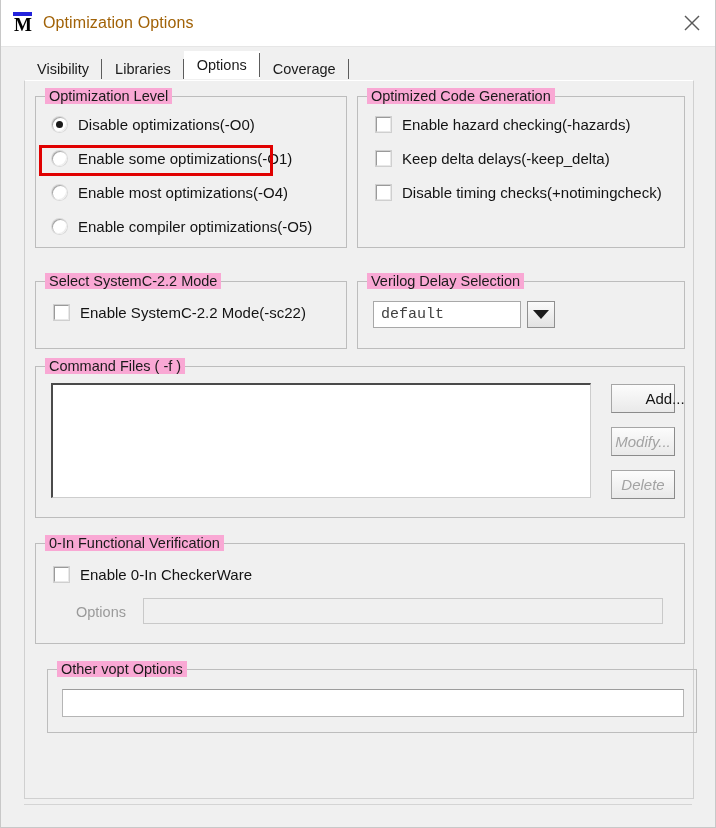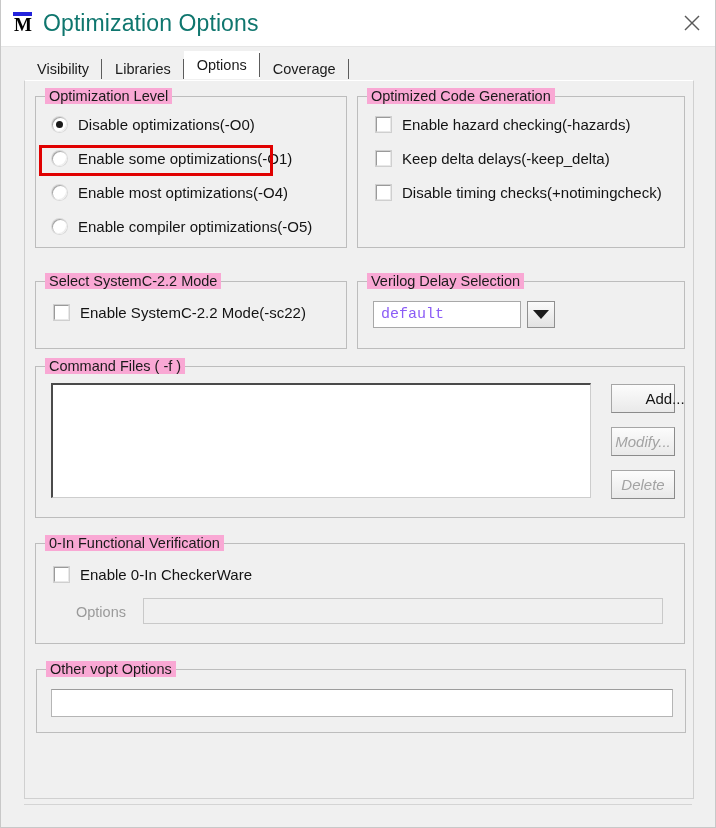--- a/index.html
+++ b/index.html
@@ -62,22 +62,22 @@
     height: 18px;
     color: #000;
     font-family: "Liberation Serif", serif;
     font-weight: bold;
     font-size: 19px;
     line-height: 18px;
     text-align: center;
     letter-spacing: -1px;
   }
   .title-text {
-    font-size: 23px;
-    color: #0f766e;
+    font-size: 16px;
+    color: #a16207;
     letter-spacing: 0.1px;
     white-space: nowrap;
   }
   .close-btn {
     position: absolute;
     right: 0;
     top: 0;
     width: 46px;
     height: 46px;
     display: flex;
@@ -253,21 +253,21 @@
     width: 148px;
     height: 27px;
     background: #ffffff;
     border: 1px solid #a8a8a8;
     box-sizing: border-box;
     display: flex;
     align-items: center;
     padding-left: 7px;
     font-family: "Liberation Mono", monospace;
     font-size: 15px;
-    color: #8b5cf6;
+    color: #404040;
   }
   .combo-arrow {
     width: 28px;
     height: 27px;
     margin-left: 6px;
     background: linear-gradient(#fbfbfb, #e2e2e2);
     border: 1px solid #8f8f8f;
     box-sizing: border-box;
     display: flex;
     align-items: center;
@@ -483,21 +483,21 @@
 
         <div class="check-row" style="left:18px; top:22px;">
           <span class="checkbox"></span>
           <span class="check-label">Enable 0-In CheckerWare</span>
         </div>
 
         <div class="side-label" style="left:40px; top:60px;">Options</div>
         <input class="textinput disabled" type="text" readonly="" style="left: 107px; top: 54px; width: 520px; height: 26px;" value="">
       </div>
 
-      <div class="group" style="left:11px; top:588px; width:650px; height:64px;">
+      <div class="group" style="left:22px; top:588px; width:650px; height:64px;">
         <div class="glabel">Other vopt Options</div>
 
         <input class="textinput" type="text" style="left: 14px; top: 19px; width: 622px; height: 28px;" value="">
       </div>
 
     </div>
 
     <div class="hsep" style="top:757px;"></div>
 
   </div>

